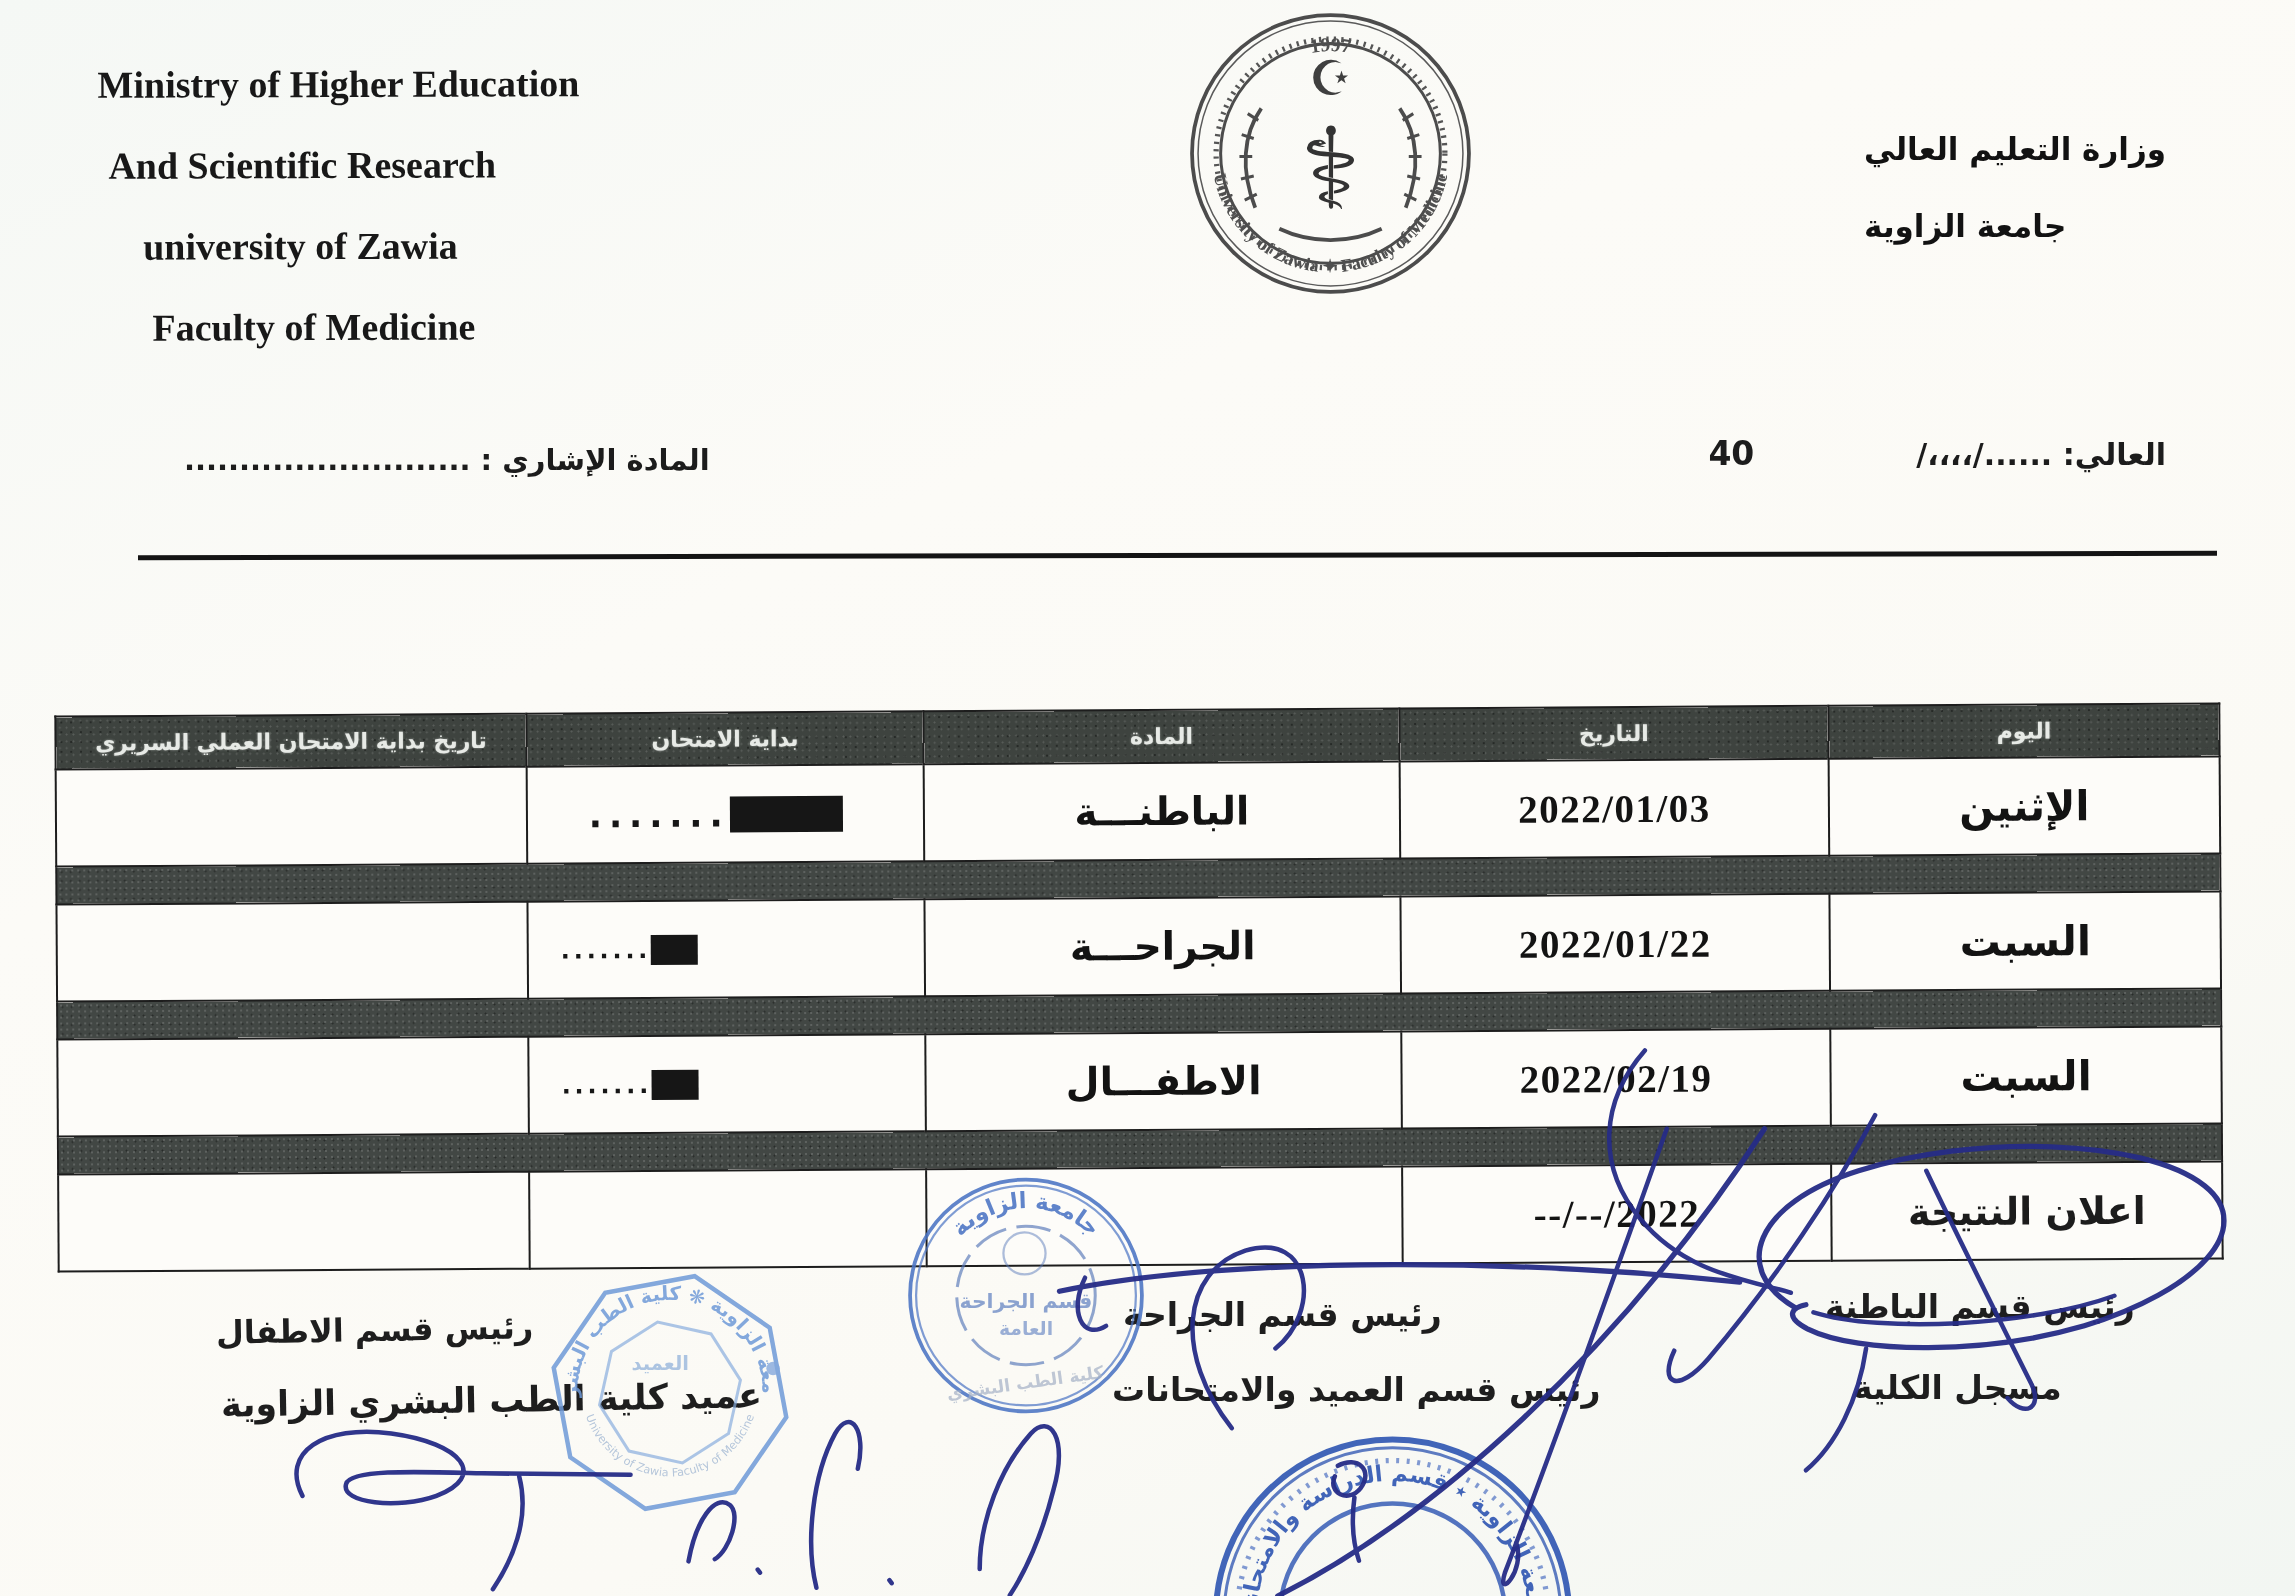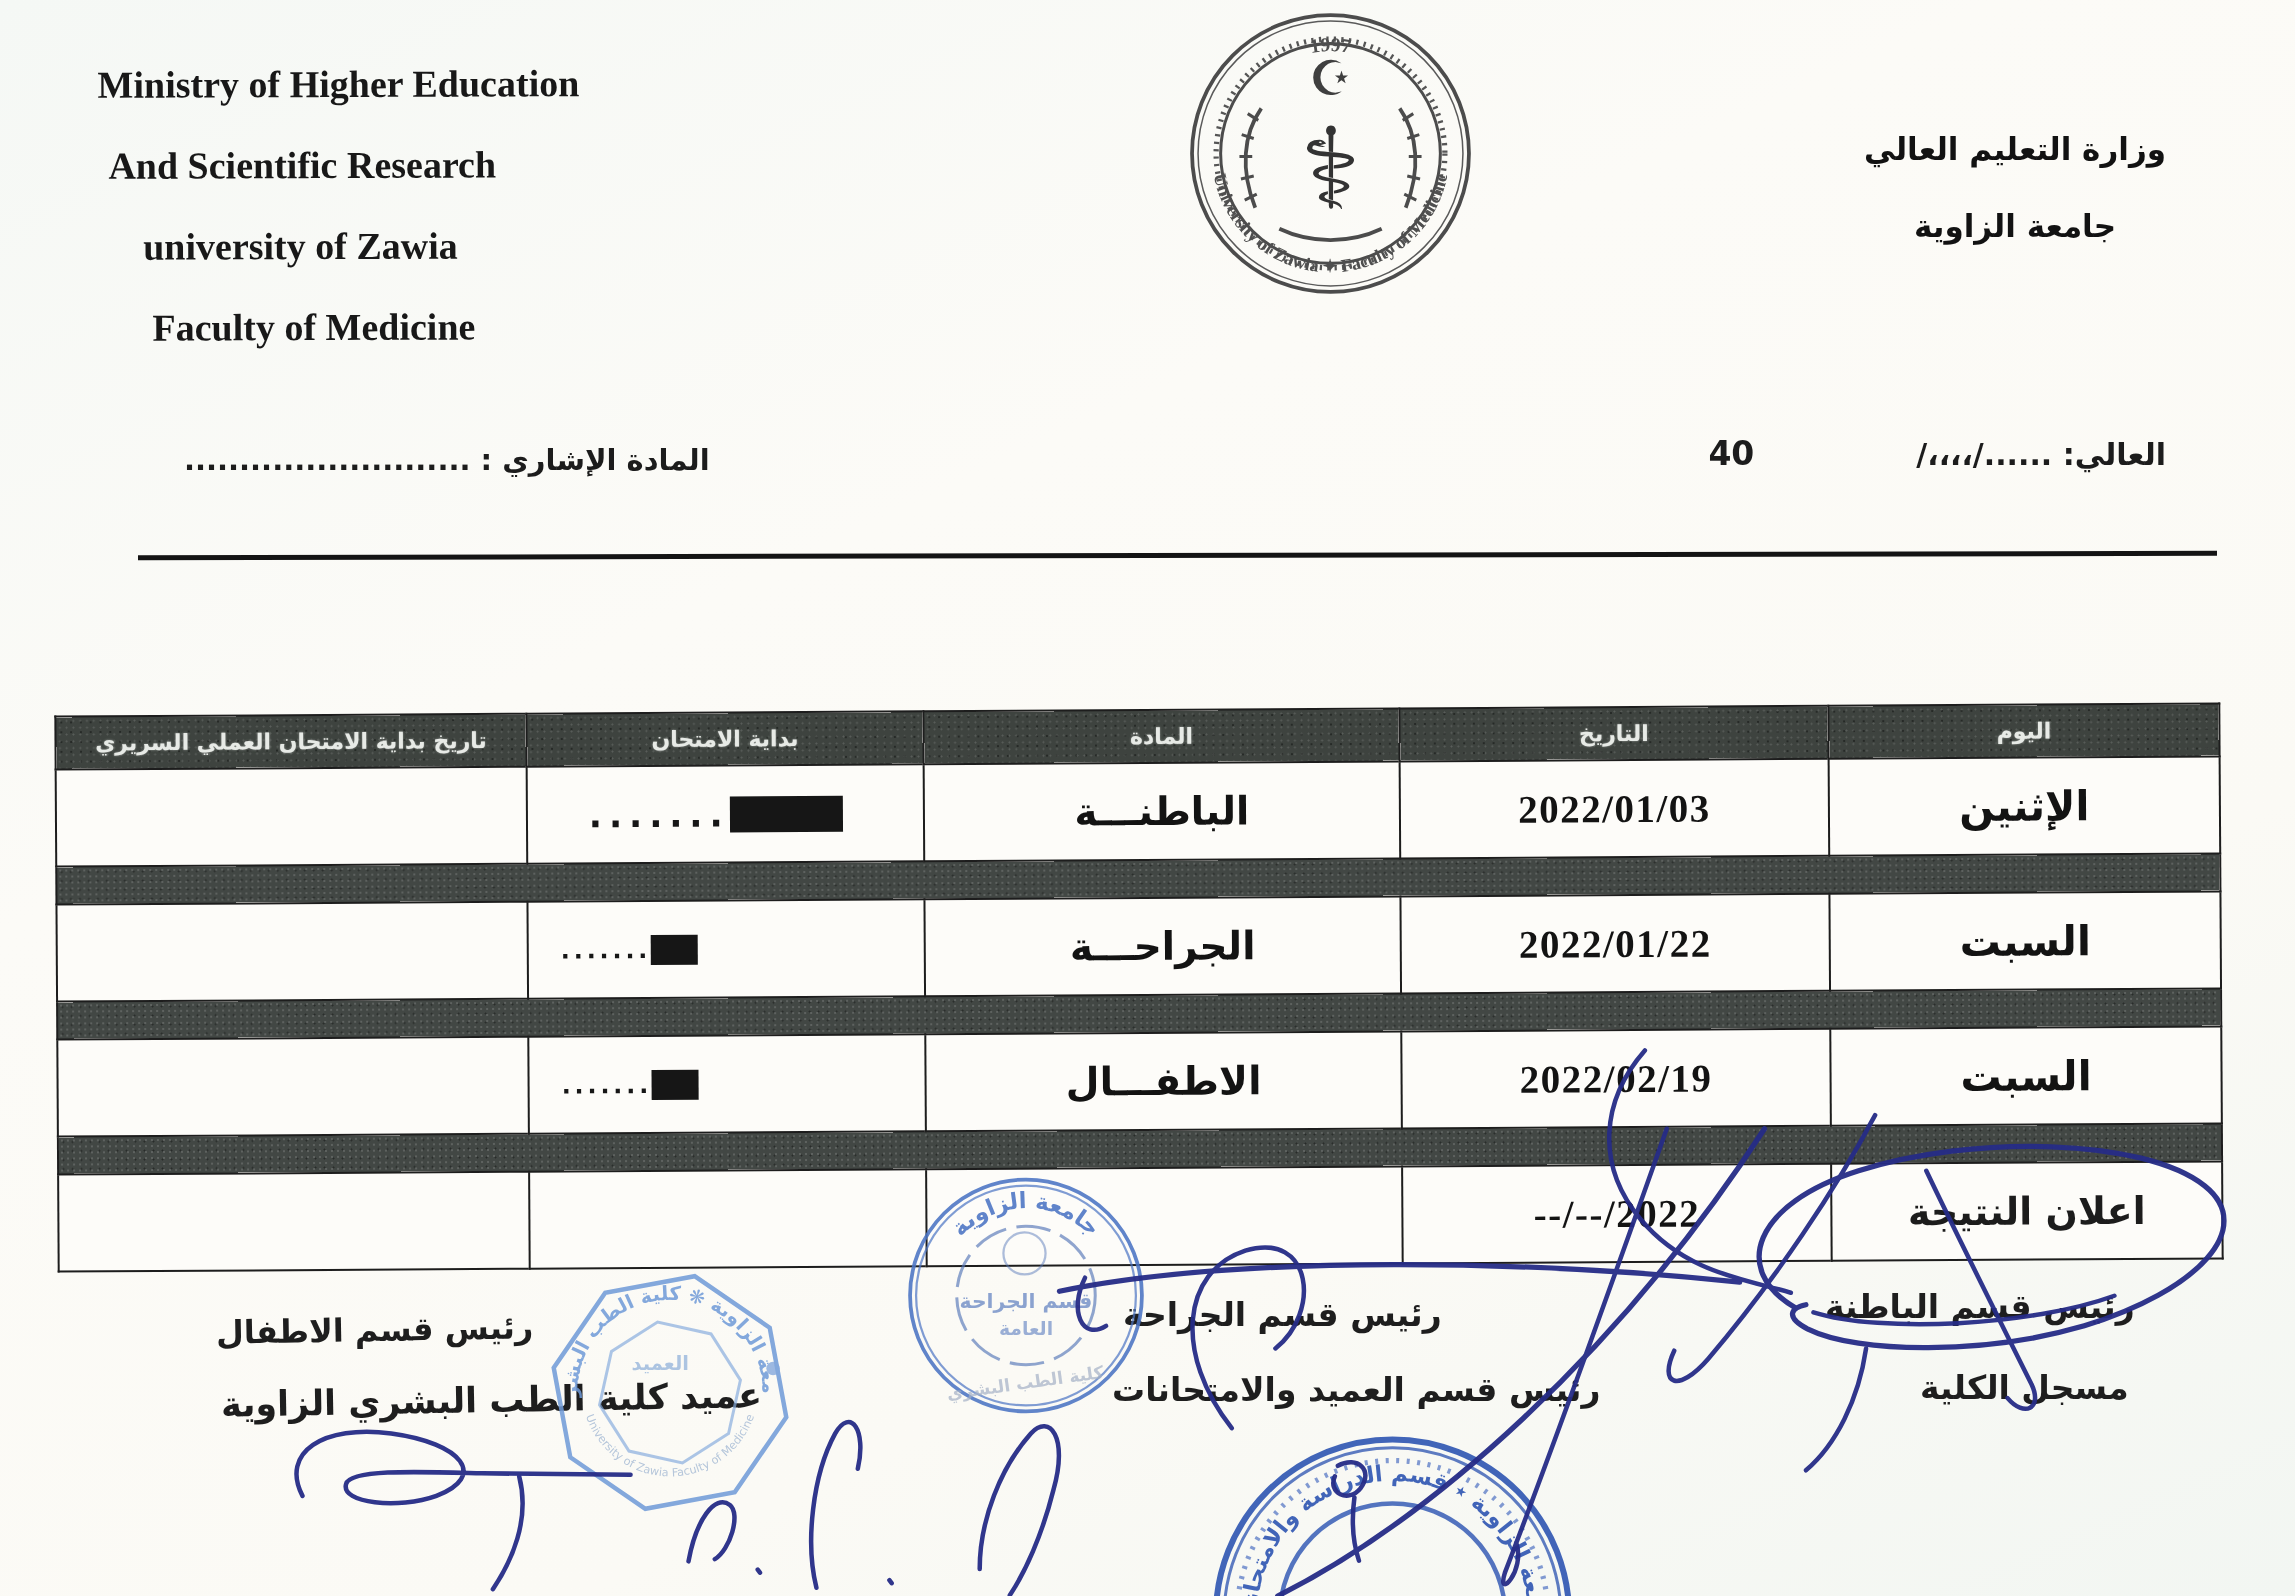--- a/index.html
+++ b/index.html
@@ -9,21 +9,21 @@
     font-family:"DejaVu Sans",sans-serif;color:#1c1c1c;
   }
   .abs{position:absolute;}
   
   #english-block{left:98px;top:44px;font-family:"Liberation Serif","DejaVu Serif",serif;
     font-weight:bold;font-size:38px;color:#181818;transform:rotate(-0.2deg);}
   .en-line{line-height:81px;white-space:nowrap;}
   .en-line:nth-child(2){padding-left:10.5px;}
   .en-line:nth-child(3){padding-left:45px;}
   .en-line:nth-child(4){padding-left:54px;}
-  #arabic-block{right:129px;top:111px;text-align:center;direction:rtl;
+  #arabic-block{right:129px;top:111px;text-align:left;direction:rtl;
     font-weight:bold;font-size:31px;color:#121212;}
   .ar-line{line-height:77px;white-space:nowrap;}
   
   #seal{left:1183px;top:6px;}
   
   #date-line{top:434px;right:129px;direction:rtl;display:flex;align-items:baseline;gap:162px;
     font-weight:bold;font-size:30px;}
   #date-year{font-size:33px;}
   #ref-line{left:184px;top:443px;direction:rtl;font-weight:bold;font-size:29px;white-space:nowrap;}
   #rule{left:138px;top:553px;width:2079px;height:4.5px;background:#141414;transform:rotate(-0.12deg);}
@@ -62,21 +62,21 @@
   .bar-lg{width:113px;height:36px;margin-right:19.6px;}
   .bar-sm{width:47px;height:30px;margin-right:12px;}
   .result-cell{font-size:38px;font-weight:800;}
   
   .sig-label{position:absolute;direction:rtl;font-weight:800;color:#1e1e1e;white-space:nowrap;}
   #sig-label-pediatrics{left:216px;top:1311px;font-size:32px;transform:rotate(-1deg);}
   #sig-label-dean{left:221px;top:1380px;font-size:35px;transform:rotate(-1deg);}
   #sig-label-surgery{left:1123px;top:1295px;font-size:33px;}
   #sig-label-study{left:1112px;top:1370px;font-size:33px;}
   #sig-label-internal{left:1825px;top:1287px;font-size:33px;}
-  #sig-label-registrar{left:1920px;top:1368px;font-size:33px;}
+  #sig-label-registrar{left:1853px;top:1368px;font-size:33px;}
   
   .stamp{position:absolute;pointer-events:none;}
   #stamp-octagon{left:527px;top:1242px;opacity:.85;}
   #stamp-surgery{left:898px;top:1163px;opacity:.88;}
   #stamp-exams{left:1182px;top:1398px;opacity:.9;}
   #signature-overlay{left:0;top:0;pointer-events:none;}
   .seal-text{font-family:"Liberation Serif",serif;font-weight:bold;fill:#4f4f4f;}
 </style>
 </head>
 <body>

